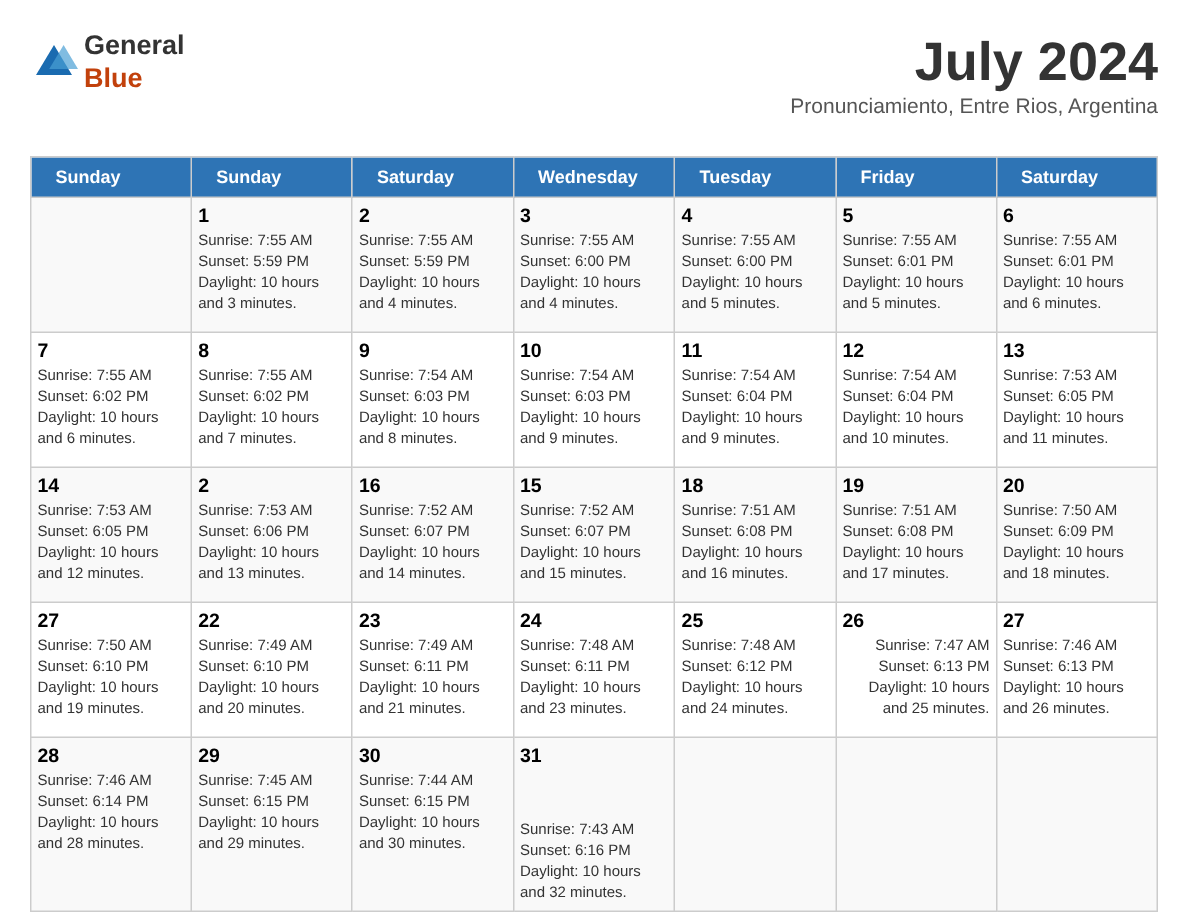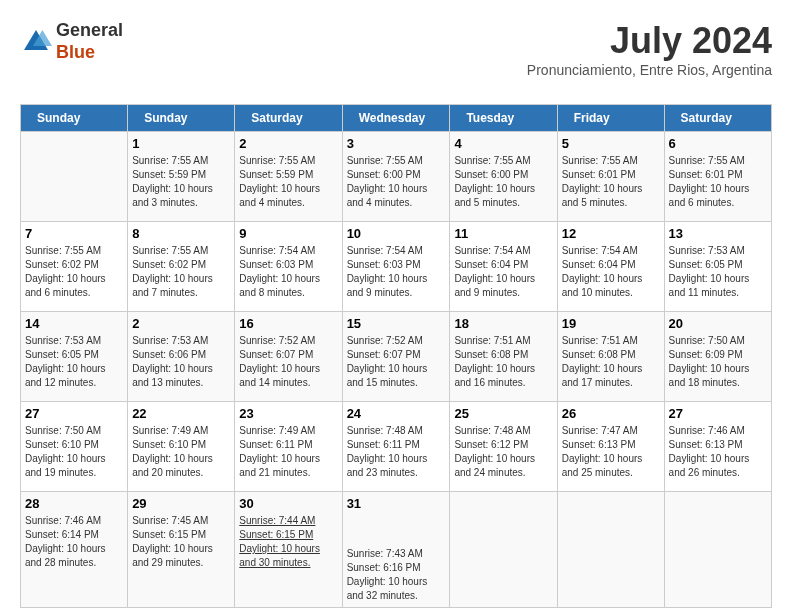--- a/index.html
+++ b/index.html
@@ -297,21 +297,21 @@
         </td>
         <td>
           <span class="day-number">25</span>
           <div class="day-info" style="white-space: pre-line;">Sunrise: 7:48 AM
 Sunset: 6:12 PM
 Daylight: 10 hours
 and 24 minutes.</div>
         </td>
         <td>
           <span class="day-number">26</span>
-          <div class="day-info" style="white-space: pre-line;">Sunrise: 7:47 AM
+          <div class="day-info" style="white-space: pre-line; text-align: right;">Sunrise: 7:47 AM
 Sunset: 6:13 PM
 Daylight: 10 hours
 and 25 minutes.</div>
         </td>
         <td>
           <span class="day-number">27</span>
           <div class="day-info" style="white-space: pre-line;">Sunrise: 7:46 AM
 Sunset: 6:13 PM
 Daylight: 10 hours
 and 26 minutes.</div>
@@ -327,21 +327,21 @@
         </td>
         <td>
           <span class="day-number">29</span>
           <div class="day-info" style="white-space: pre-line;">Sunrise: 7:45 AM
 Sunset: 6:15 PM
 Daylight: 10 hours
 and 29 minutes.</div>
         </td>
         <td>
           <span class="day-number">30</span>
-          <div class="day-info" style="white-space: pre-line; text-decoration: underline;">Sunrise: 7:44 AM
+          <div class="day-info" style="white-space: pre-line;">Sunrise: 7:44 AM
 Sunset: 6:15 PM
 Daylight: 10 hours
 and 30 minutes.</div>
         </td>
         <td>
           <span class="day-number">31</span>
           <div class="day-info" style="white-space: pre-line; margin-top: 36px;">Sunrise: 7:43 AM
 Sunset: 6:16 PM
 Daylight: 10 hours
 and 32 minutes.</div>

